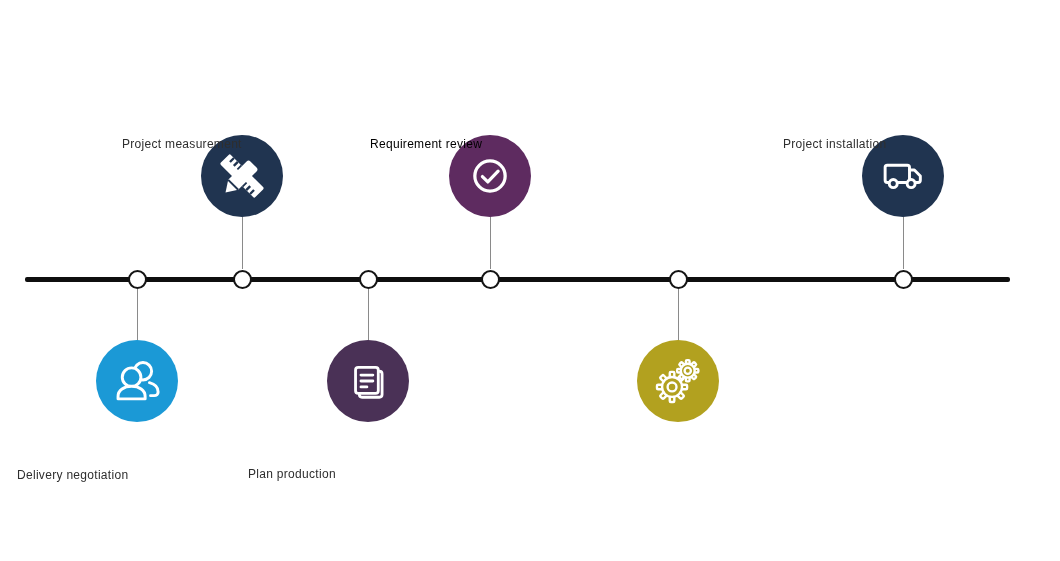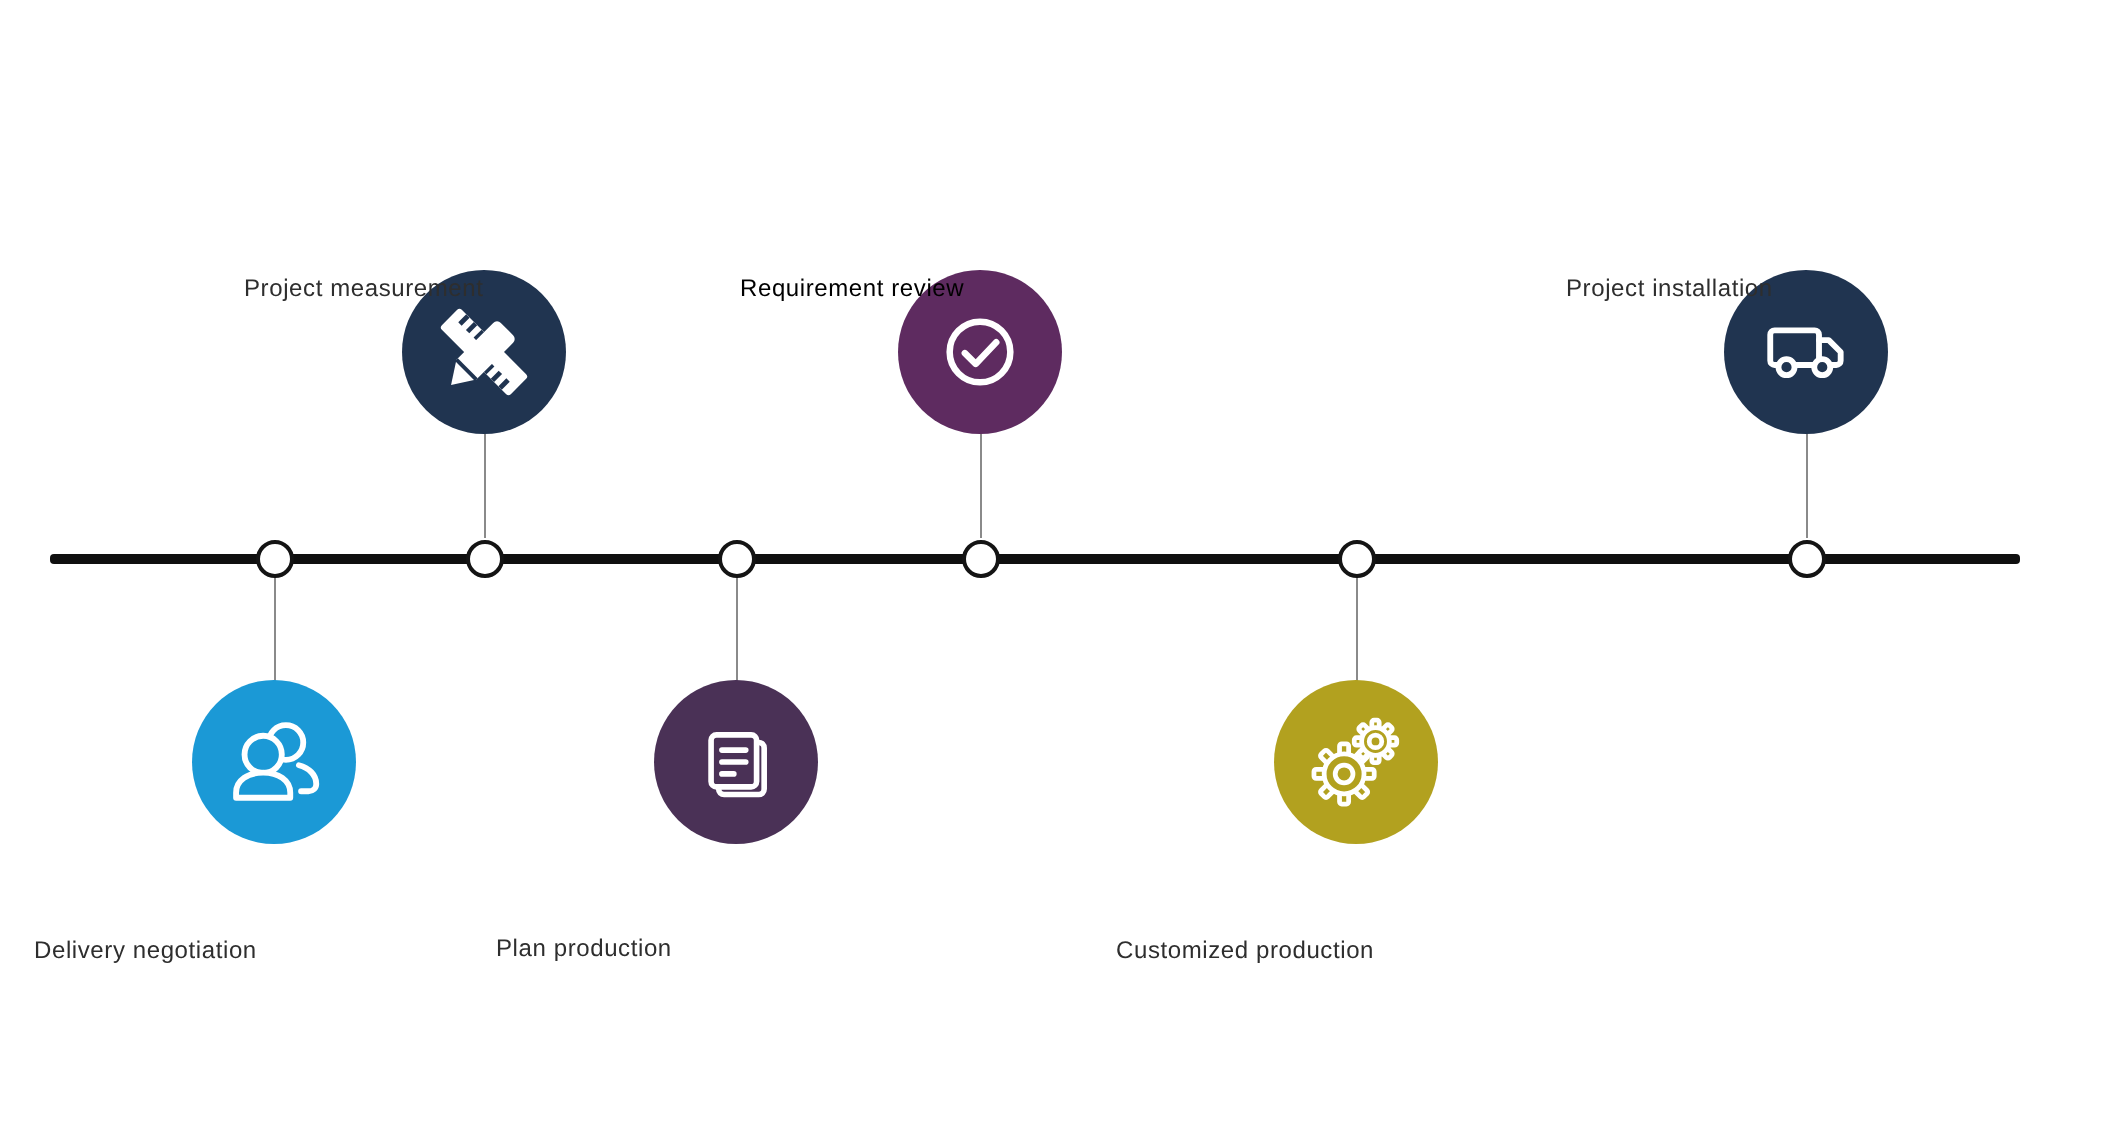--- a/index.html
+++ b/index.html
@@ -149,21 +149,20 @@
         <rect x="31.3" y="4.7" width="3.4" height="4.8" rx="1" transform="rotate(180 33 14.5)"></rect>
         <rect x="31.3" y="4.7" width="3.4" height="4.8" rx="1" transform="rotate(225 33 14.5)"></rect>
         <rect x="31.3" y="4.7" width="3.4" height="4.8" rx="1" transform="rotate(270 33 14.5)"></rect>
         <rect x="31.3" y="4.7" width="3.4" height="4.8" rx="1" transform="rotate(315 33 14.5)"></rect>
         <circle cx="33" cy="14.5" r="6.4"></circle>
         <circle cx="33" cy="14.5" r="2.9" fill="none"></circle>
       </g>
     </svg>
       </span>
   </div>
-  <div class="label" style="left: 558px; top: 431px; color: rgb(46, 46, 46);">Customized production</div>
 
   <div class="connector" style="left: 902.5px; top: 216px; height: 53px;"></div>
   <div class="node" style="left: 893.5px; top: 269.5px; background: rgb(255, 255, 255); border-color: rgb(20, 20, 20);"></div>
   <div class="bubble" style="left: 862px; top: 135px; background: rgb(32, 52, 80); color: rgb(32, 52, 80);">
     <span class="icon">
         <svg viewBox="0 0 48 48" fill="none" stroke="#fff" stroke-width="2.7" stroke-linejoin="round" stroke-linecap="round">
       <rect x="7.5" y="14" width="22.5" height="16" rx="2"></rect>
       <path d="M30 18.5h4.5l5.5 5.5v4a2 2 0 0 1-2 2h-8"></path>
       <circle cx="15" cy="31" r="3.7" fill="currentColor"></circle>
       <circle cx="31.5" cy="31" r="3.7" fill="currentColor"></circle>

